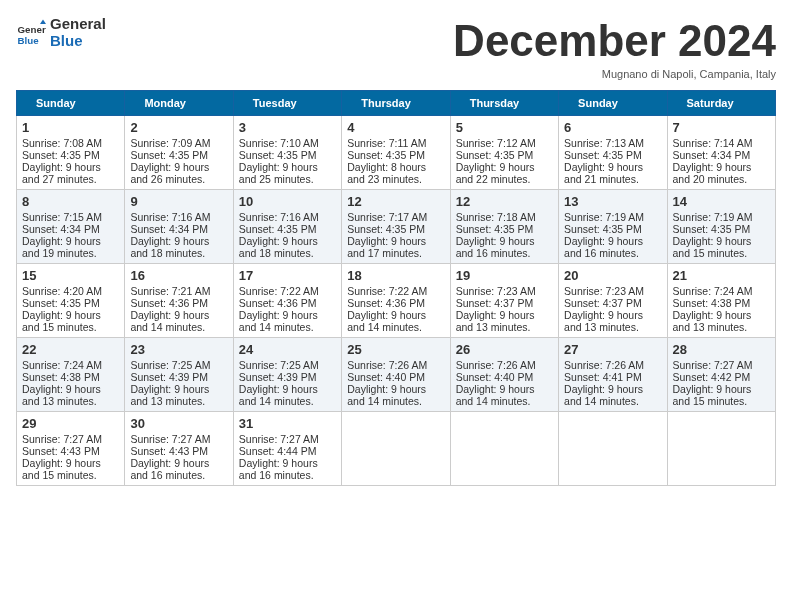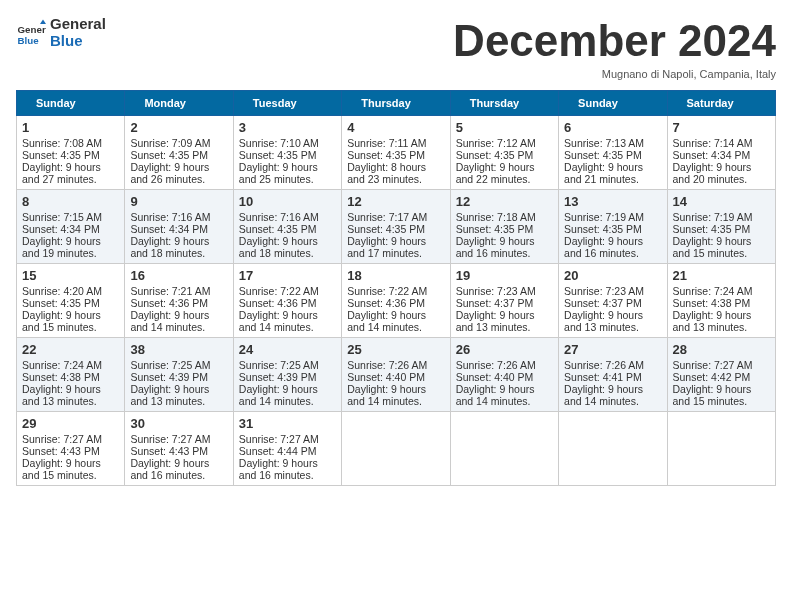--- a/index.html
+++ b/index.html
@@ -131,21 +131,21 @@
         <td><span class="day-number">15</span><span>Sunrise: 4:20 AM</span><br><span>Sunset: 4:35 PM</span><br><span>Daylight: 9 hours and 15 minutes.</span></td>
         <td><span class="day-number">16</span><span>Sunrise: 7:21 AM</span><br><span>Sunset: 4:36 PM</span><br><span>Daylight: 9 hours and 14 minutes.</span></td>
         <td><span class="day-number">17</span><span>Sunrise: 7:22 AM</span><br><span>Sunset: 4:36 PM</span><br><span>Daylight: 9 hours and 14 minutes.</span></td>
         <td><span class="day-number">18</span><span>Sunrise: 7:22 AM</span><br><span>Sunset: 4:36 PM</span><br><span>Daylight: 9 hours and 14 minutes.</span></td>
         <td><span class="day-number">19</span><span>Sunrise: 7:23 AM</span><br><span>Sunset: 4:37 PM</span><br><span>Daylight: 9 hours and 13 minutes.</span></td>
         <td><span class="day-number">20</span><span>Sunrise: 7:23 AM</span><br><span>Sunset: 4:37 PM</span><br><span>Daylight: 9 hours and 13 minutes.</span></td>
         <td><span class="day-number">21</span><span>Sunrise: 7:24 AM</span><br><span>Sunset: 4:38 PM</span><br><span>Daylight: 9 hours and 13 minutes.</span></td>
       </tr>
       <tr>
         <td><span class="day-number">22</span><span>Sunrise: 7:24 AM</span><br><span>Sunset: 4:38 PM</span><br><span>Daylight: 9 hours and 13 minutes.</span></td>
-        <td><span class="day-number">38</span><span>Sunrise: 7:25 AM</span><br><span>Sunset: 4:39 PM</span><br><span>Daylight: 9 hours and 13 minutes.</span></td>
+        <td><span class="day-number">23</span><span>Sunrise: 7:25 AM</span><br><span>Sunset: 4:39 PM</span><br><span>Daylight: 9 hours and 13 minutes.</span></td>
         <td><span class="day-number">24</span><span>Sunrise: 7:25 AM</span><br><span>Sunset: 4:39 PM</span><br><span>Daylight: 9 hours and 14 minutes.</span></td>
         <td><span class="day-number">25</span><span>Sunrise: 7:26 AM</span><br><span>Sunset: 4:40 PM</span><br><span>Daylight: 9 hours and 14 minutes.</span></td>
         <td><span class="day-number">26</span><span>Sunrise: 7:26 AM</span><br><span>Sunset: 4:40 PM</span><br><span>Daylight: 9 hours and 14 minutes.</span></td>
         <td><span class="day-number">27</span><span>Sunrise: 7:26 AM</span><br><span>Sunset: 4:41 PM</span><br><span>Daylight: 9 hours and 14 minutes.</span></td>
         <td><span class="day-number">28</span><span>Sunrise: 7:27 AM</span><br><span>Sunset: 4:42 PM</span><br><span>Daylight: 9 hours and 15 minutes.</span></td>
       </tr>
       <tr>
         <td><span class="day-number">29</span><span>Sunrise: 7:27 AM</span><br><span>Sunset: 4:43 PM</span><br><span>Daylight: 9 hours and 15 minutes.</span></td>
         <td><span class="day-number">30</span><span>Sunrise: 7:27 AM</span><br><span>Sunset: 4:43 PM</span><br><span>Daylight: 9 hours and 16 minutes.</span></td>
         <td><span class="day-number">31</span><span>Sunrise: 7:27 AM</span><br><span>Sunset: 4:44 PM</span><br><span>Daylight: 9 hours and 16 minutes.</span></td>

